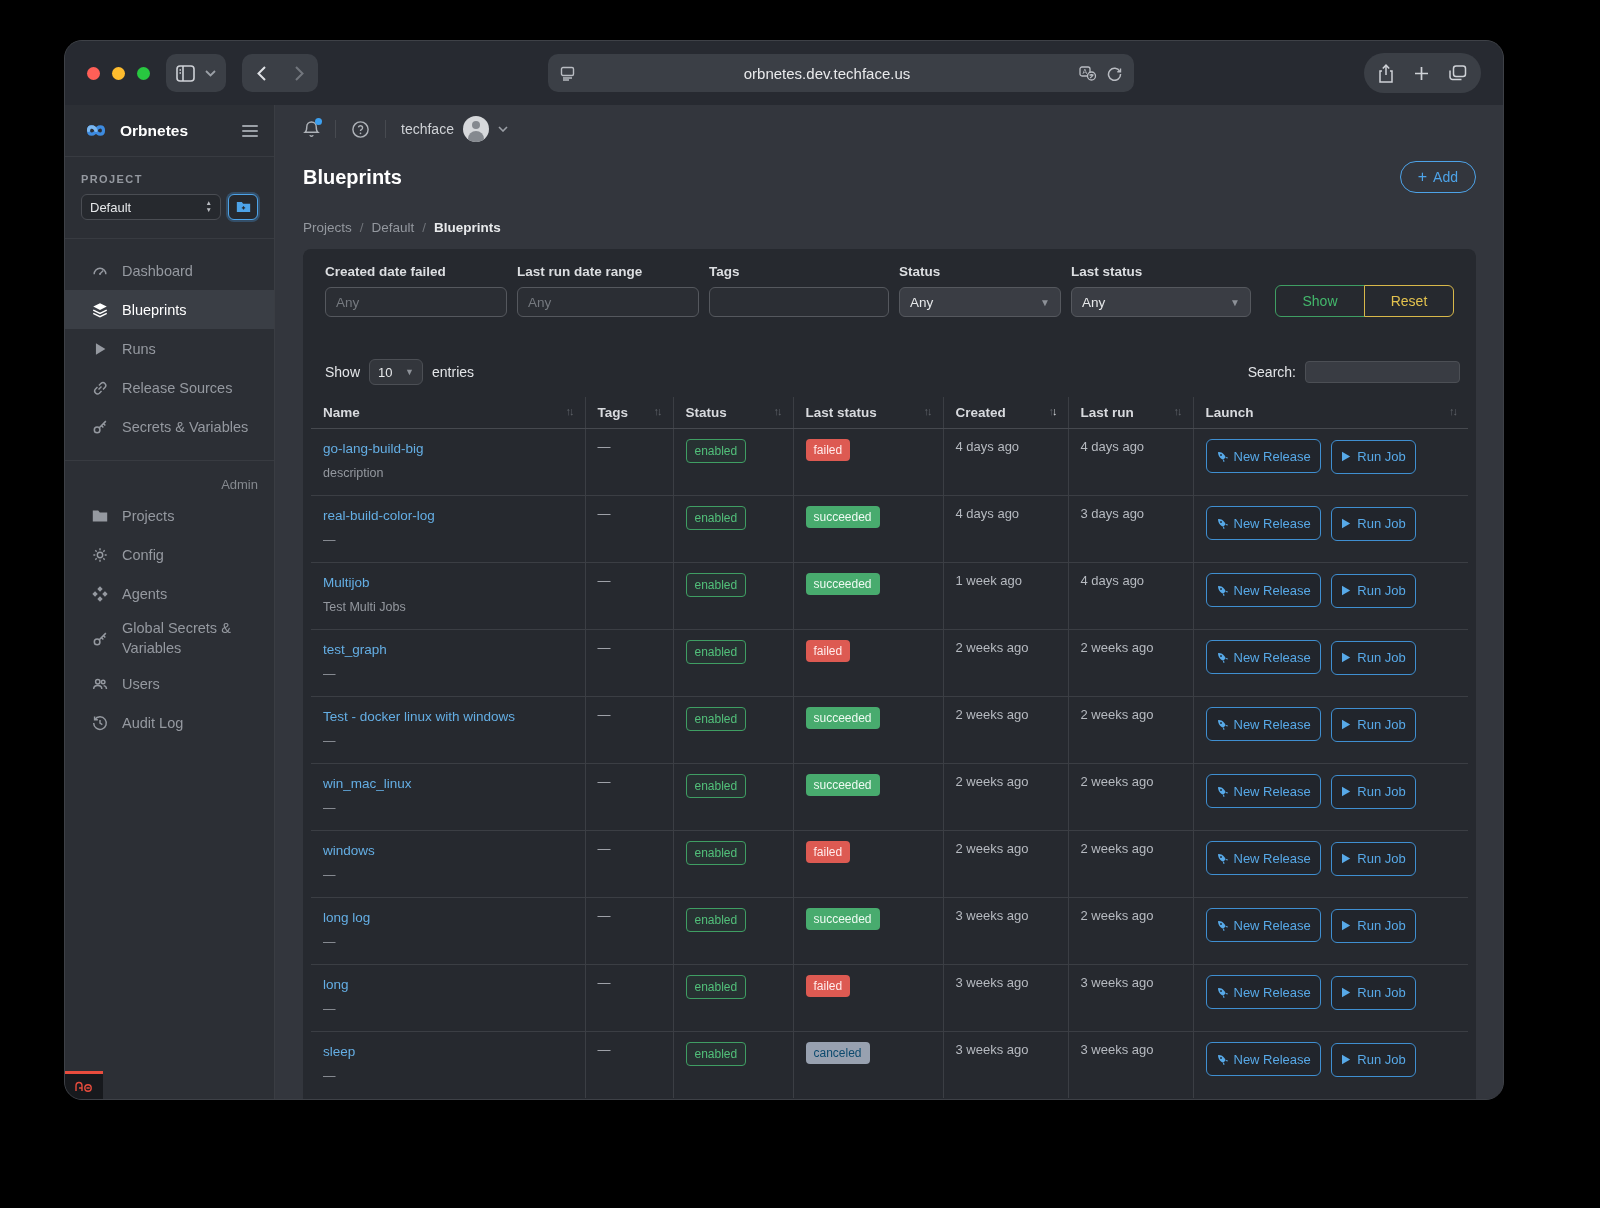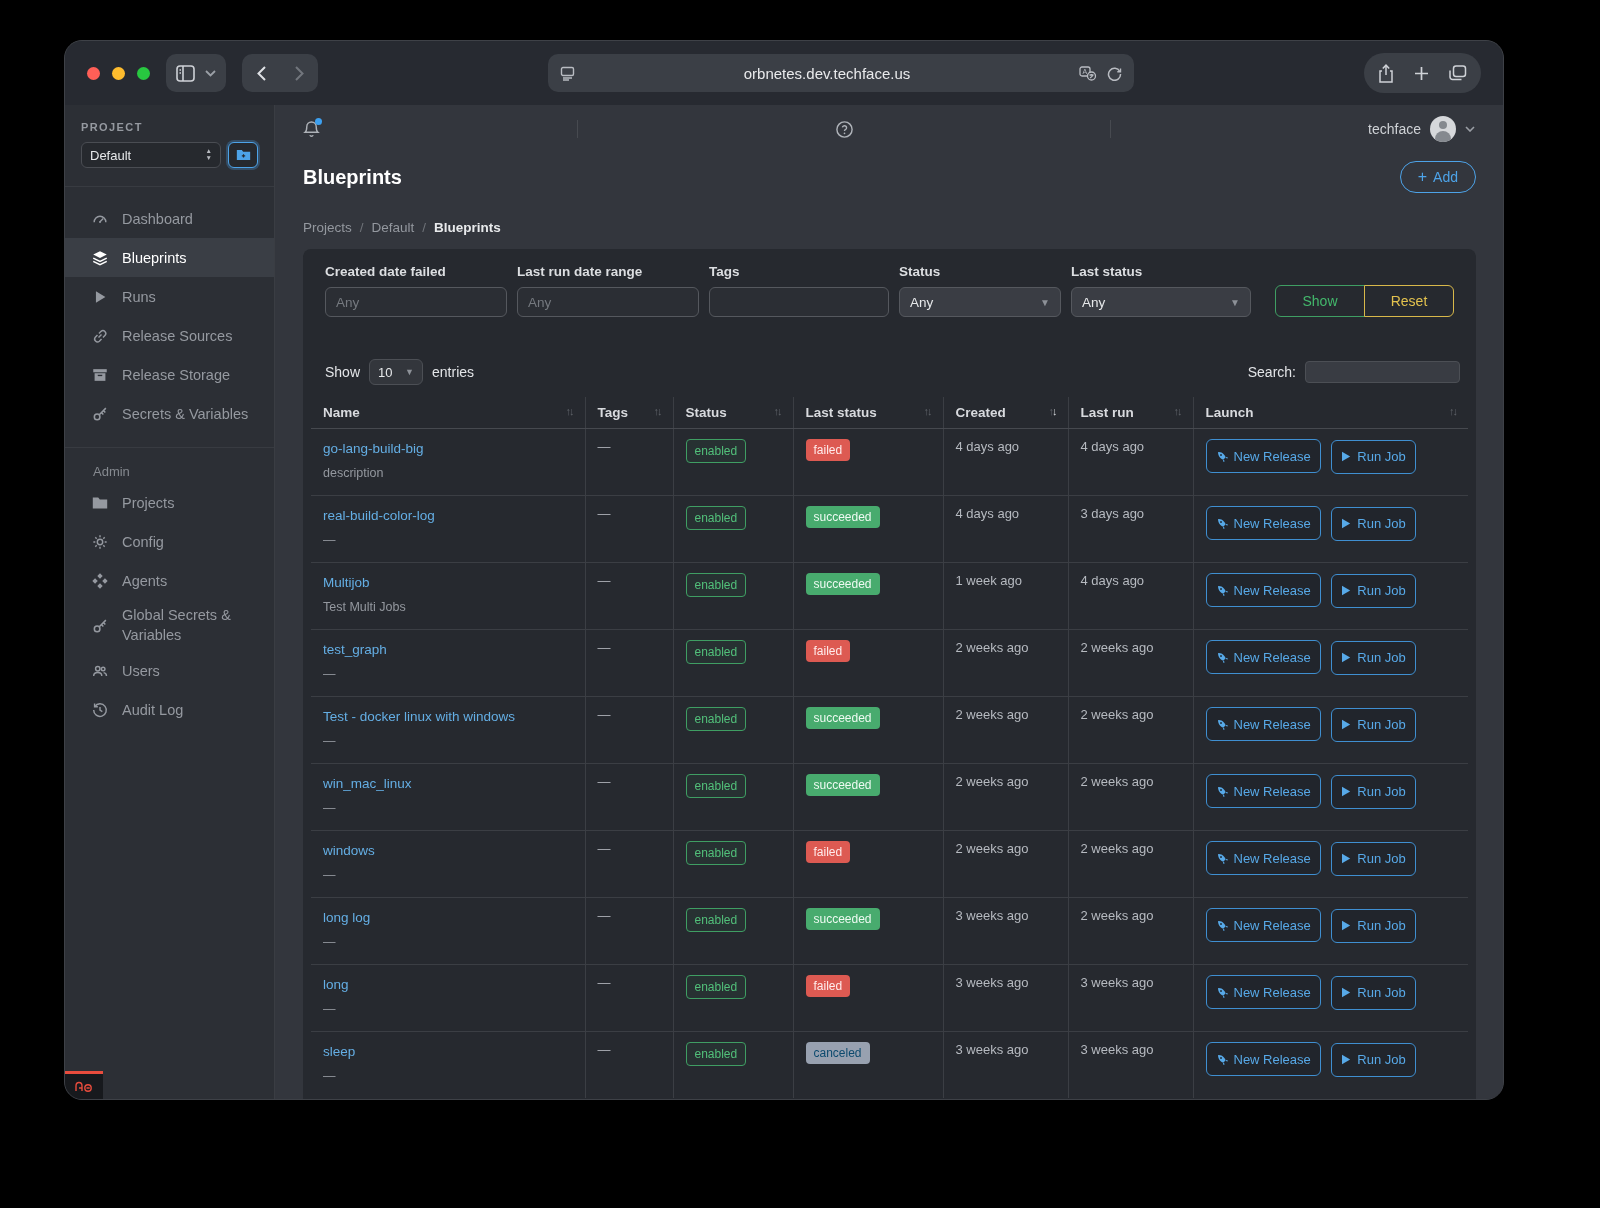--- a/index.html
+++ b/index.html
@@ -43,24 +43,24 @@
     display:flex; align-items:center; padding:0 8px; color:#e6e8ea; font-size:13px; }
   .updown { margin-left:auto; display:flex; flex-direction:column; font-size:6.5px; color:#b9bcc1; line-height:1.05; }
   .folder-btn { width:30px; height:26px; border:1.5px solid #4da3e8; border-radius:6px;
     box-shadow:0 0 0 2px rgba(77,163,232,.28); background:#26292e; display:flex; align-items:center; justify-content:center; }
   .nav { padding:12px 0 0; }
   .nav-item { min-height:39px; display:flex; align-items:center; gap:13px; padding:0 14px 0 26px;
     color:#9599a0; font-size:14.5px; cursor:pointer; }
   .nav-item svg { flex:0 0 auto; }
   .nav-item.active { background:#3a3e45; color:#fff; }
   .nav-item.wrap { padding-top:6px; padding-bottom:6px; line-height:1.35; }
-  .admin-label { margin-top:14px; border-top:1px solid #383b41; padding:16px 16px 4px 28px; color:#85898f; font-size:13px; }
+  .admin-label { margin-top:14px; border-top:1px solid #383b41; padding:16px 16px 4px 28px; color:#85898f; font-size:13px;text-align:right; }
 
   
-  .main-top { flex:0 0 48px; display:flex; align-items:center; justify-content:space-between; gap:15px; padding:0 28px; }
+  .main-top { flex:0 0 48px; display:flex; align-items:center; justify-content:flex-start; gap:15px; padding:0 28px; }
   .bell-wrap { position:relative; color:#aeb2b8; }
   .bell-dot { position:absolute; top:-2px; right:-2px; width:7px; height:7px; border-radius:50%; background:#3da0f0; }
   .hd-sep { width:1px; height:18px; background:#474a50; }
   .help { color:#aeb2b8; }
   .user { display:flex; align-items:center; gap:9px; color:#cfd2d6; font-size:14px; }
   .avatar { width:26px; height:26px; border-radius:50%; background:#d6d8db; position:relative; overflow:hidden; }
   .avatar::before { content:""; position:absolute; left:9px; top:5px; width:8px; height:8px; border-radius:50%; background:#85898f; }
   .avatar::after { content:""; position:absolute; left:5px; top:15px; width:16px; height:12px; border-radius:8px 8px 0 0; background:#85898f; }
 
   .page-head { display:flex; align-items:center; justify-content:space-between; padding:8px 27px 0 28px; }
@@ -209,20 +209,34 @@
             <rect x="4.5" y="1" width="12" height="10.5" rx="2.5"></rect>
             <path d="M12.5 14.5H3.5A2.5 2.5 0 0 1 1 12V5.5"></path>
           </svg>
       </span>
     </div>
   </div>
 
   <div class="app">
 
     <div class="sidebar">
+      <div class="sb-header">
+        <span>
+          <svg width="30" height="19" viewBox="0 0 40 24" fill="none">
+              <path d="M10 12C10 5.5 18 5.5 20 12C22 18.5 30 18.5 30 12C30 5.5 22 5.5 20 12C18 18.5 10 18.5 10 12Z" stroke="#3d8be0" stroke-width="4.2" stroke-linecap="round"></path>
+              <path d="M10 12C10 5.5 18 5.5 20 12" stroke="#7db8ef" stroke-width="4.2" stroke-linecap="round"></path>
+            </svg>
+        </span>
+        <span class="sb-title">Orbnetes</span>
+        <span class="hamburger">
+            <i></i>
+            <i></i>
+            <i></i>
+          </span>
+      </div>
 
       <div class="project">
         <div class="project-label">PROJECT</div>
         <div class="project-row">
           <div class="project-select">
             <span>Default</span>
             <span class="updown">
                 <span>▲</span>
                 <span>▼</span>
               </span>
@@ -259,28 +273,20 @@
             </svg>
           <span>Runs</span>
         </div>
         <div class="nav-item">
           <svg width="18" height="18" viewBox="0 0 20 20" fill="none" stroke="currentColor" stroke-width="1.6">
               <path d="M8.3 11.7l3.4-3.4"></path>
               <path d="M7.2 8.9l-2.4 2.4a3.2 3.2 0 0 0 4.5 4.5l2.4-2.4"></path>
               <path d="M8.8 7.2l2.4-2.4a3.2 3.2 0 0 1 4.5 4.5l-2.4 2.4"></path>
             </svg>
           <span>Release Sources</span>
-        </div>
-        <div class="nav-item">
-          <svg width="18" height="18" viewBox="0 0 20 20">
-              <path d="M2.5 3.5h15V7h-15z" fill="currentColor"></path>
-              <path d="M4 8h12v8.5H4z" fill="currentColor"></path>
-              <path d="M7.5 10.5h5" stroke="#2c2f35" stroke-width="1.5"></path>
-            </svg>
-          <span>Release Storage</span>
         </div>
         <div class="nav-item">
           <svg width="18" height="18" viewBox="0 0 20 20" fill="none" stroke="currentColor" stroke-width="1.7">
               <circle cx="6.8" cy="13.2" r="3.1"></circle>
               <path d="M9.2 10.8L16.5 3.5M13.8 6.2l2.1 2.1M11.6 8.4l2.1 2.1"></path>
             </svg>
           <span>Secrets &amp; Variables</span>
         </div>
 
         <div class="admin-label">Admin</div>

